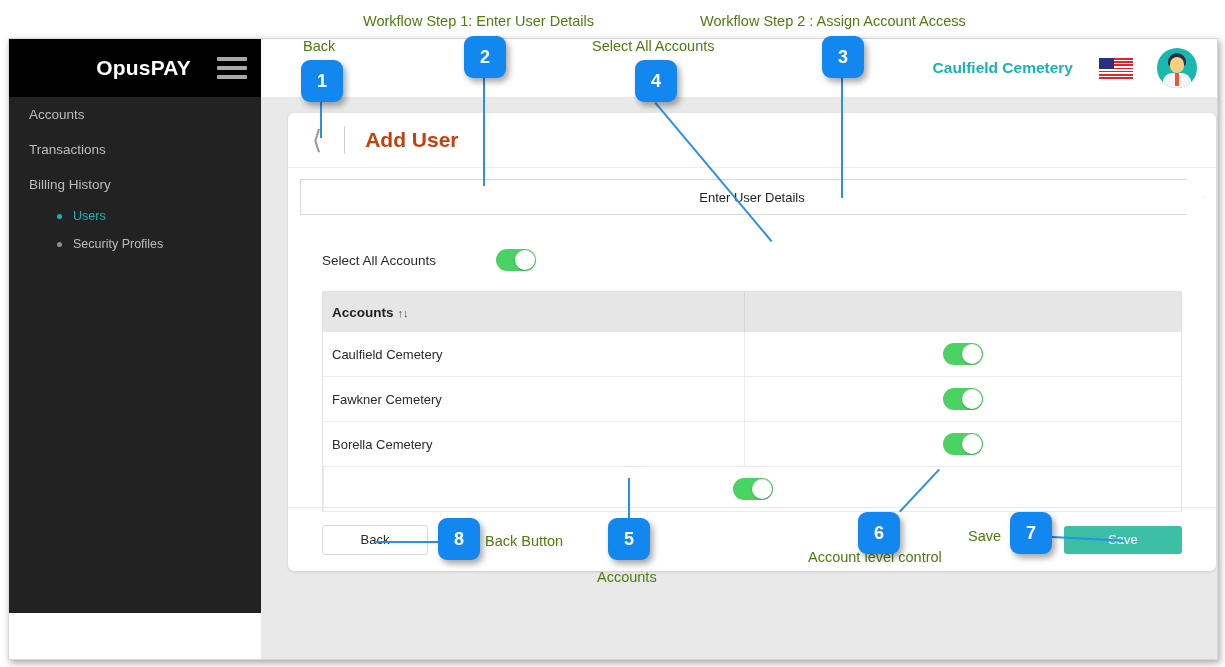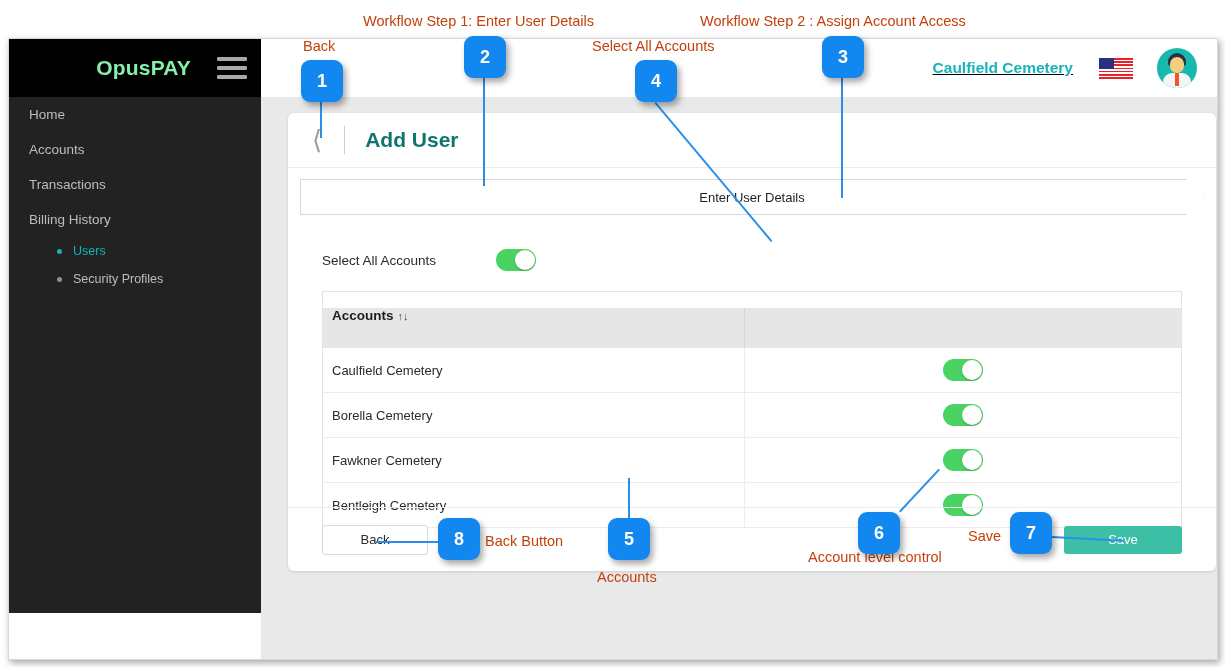--- a/index.html
+++ b/index.html
@@ -24,21 +24,21 @@
   #sidebar{
     position:absolute;left:0;top:0;width:252px;height:574px;
     background:#222222;
   }
   #brand-bar{
     height:58px;background:#000000;
     display:flex;align-items:center;justify-content:flex-end;
     padding-right:14px;box-sizing:border-box;
   }
   #brand-title{
-    color:#86efac;font-size:21px;font-weight:bold;letter-spacing:.2px;
+    color:#ffffff;font-size:21px;font-weight:bold;letter-spacing:.2px;
     margin-right:26px;
   }
   #hamburger{width:30px;display:flex;flex-direction:column;gap:5px;cursor:pointer;}
   #hamburger span{display:block;height:4px;background:#a8a8a8;border-radius:1px;}
 
   .nav-item{
     color:#bdbdbd;font-size:13.5px;padding:10px 0 10px 20px;
     display:flex;align-items:center;justify-content:space-between;
     padding-right:20px;cursor:pointer;
   }
@@ -51,21 +51,21 @@
   .sub-item{
     color:#bdbdbd;font-size:12.5px;padding:7px 0 7px 48px;
     display:flex;align-items:center;cursor:pointer;
   }
   .sub-item.active{color:#18b2b8;}
   .bullet{width:5px;height:5px;border-radius:50%;background:#8f8f8f;margin-right:11px;display:inline-block;}
   .sub-item.active .bullet{background:#18b2b8;}
 
   
   #main{
-    position:absolute;left:252px;top:0;right:0;bottom:0;background:#e9e9e9;text-decoration:underline;
+    position:absolute;left:252px;top:0;right:0;bottom:0;background:#e9e9e9;
   }
   #topbar{
     height:58px;background:#ffffff;
     display:flex;align-items:center;justify-content:flex-end;
     padding-right:20px;box-sizing:border-box;
   }
   #org-name{color:#18b2b8;font-size:15.5px;font-weight:bold;margin-right:26px;}
   #flag-icon{width:34px;height:21px;margin-right:24px;position:relative;overflow:hidden;
              background:#ffffff;}
   #flag-icon .stripes{position:absolute;inset:0;
@@ -88,21 +88,21 @@
   }
   #card-head{
     height:54px;display:flex;align-items:center;padding-left:24px;
     border-bottom:1px solid #ececec;
   }
   #back-chevron{
     font-size:26px;color:#9b9b9b;cursor:pointer;line-height:1;
     font-family:"DejaVu Sans", sans-serif;
   }
   #head-divider{width:1px;height:28px;background:#cfcfcf;margin:0 20px 0 22px;}
-  #page-title{font-size:21px;font-weight:bold;color:#0f766e;}
+  #page-title{font-size:21px;font-weight:bold;color:#c2410c;}
 
   
   #stepper{margin:11px 12px 0 12px;height:48px;display:flex;}
   .step{
     flex:1;height:36px;position:relative;display:flex;align-items:center;justify-content:center;
     font-size:13px;cursor:pointer;
   }
   .step.inactive{
     background:#ffffff;border:1px solid #d8d8d8;box-sizing:border-box;color:#1f1f1f;
     clip-path:polygon(0 0, calc(100% - 18px) 0, 100% 50%, calc(100% - 18px) 100%, 0 100%);
@@ -121,21 +121,21 @@
     position:relative;cursor:pointer;flex:none;
   }
   .toggle .knob{
     position:absolute;right:1px;top:1px;width:20px;height:20px;border-radius:50%;
     background:#ffffff;box-shadow:0 1px 2px rgba(0,0,0,0.25);
   }
 
   
   #accounts-table{margin:20px 34px 0 34px;border:1px solid #e3e3e3;border-bottom:none;}
   .tbl-head{
-    background:#e6e6e6;height:40px;display:flex;align-items:flex-start;margin-top:16px;
+    background:#e6e6e6;height:40px;display:flex;align-items:center;
   }
   .tbl-head .c1{flex:0 0 421px;padding-left:9px;box-sizing:border-box;font-size:13.5px;font-weight:bold;color:#1e1e1e;}
   .tbl-head .c2{flex:1;border-left:1px solid #d5d5d5;height:40px;}
   .sort-icon{font-size:11px;color:#4a4a4a;margin-left:4px;}
   .tbl-row{height:44px;display:flex;align-items:center;border-bottom:1px solid #ececec;}
   .tbl-row .c1{flex:0 0 421px;padding-left:9px;box-sizing:border-box;font-size:13px;color:#2a2a2a;}
   .tbl-row .c2{flex:1;border-left:1px solid #ececec;height:44px;display:flex;align-items:center;justify-content:center;}
 
   
   #card-footer{
@@ -148,21 +148,21 @@
     font-size:13px;color:#2b2b2b;display:flex;align-items:center;justify-content:center;cursor:pointer;
   }
   #save-button{
     width:118px;height:28px;background:#3dbfa5;border:none;border-radius:3px;
     font-size:13px;color:#ffffff;display:flex;align-items:center;justify-content:center;cursor:pointer;
   }
 
   
   #annotations{position:absolute;left:0;top:0;width:1225px;height:667px;pointer-events:none;}
   .ann-label{
-    position:absolute;font-size:14.5px;color:#c2410c;white-space:nowrap;
+    position:absolute;font-size:14.5px;color:#4d7c0f;white-space:nowrap;
   }
   .badge{
     position:absolute;width:42px;height:42px;border-radius:9px;background:#1387f0;
     color:#ffffff;font-size:18px;font-weight:bold;
     display:flex;align-items:center;justify-content:center;
     box-shadow:3px 4px 6px rgba(0,0,0,0.35);
   }
   .leader{position:absolute;background:#2b8fe8;transform-origin:0 0;height:1.5px;}
 </style>
 </head>
@@ -174,23 +174,20 @@
     <div id="brand-bar">
       <div id="brand-title">OpusPAY</div>
       <div id="hamburger">
         <span></span>
           <span></span>
           <span></span>
       </div>
     </div>
 
     <div class="nav-item">
-      <span>Home</span>
-    </div>
-    <div class="nav-item">
       <span>Accounts</span>
     </div>
     <div class="nav-item">
       <span>Transactions</span>
     </div>
     <div class="nav-item">
       <span>Billing History</span>
     </div>
 
     <div class="sub-item active">
@@ -250,37 +247,36 @@
 
         <div class="tbl-row">
           <div class="c1">Caulfield Cemetery</div>
           <div class="c2">
             <div class="toggle">
                 <div class="knob"></div>
               </div>
           </div>
         </div>
         <div class="tbl-row">
+          <div class="c1">Fawkner Cemetery</div>
+          <div class="c2">
+            <div class="toggle">
+                <div class="knob"></div>
+              </div>
+          </div>
+        </div>
+        <div class="tbl-row">
           <div class="c1">Borella Cemetery</div>
           <div class="c2">
             <div class="toggle">
                 <div class="knob"></div>
               </div>
           </div>
         </div>
         <div class="tbl-row">
-          <div class="c1">Fawkner Cemetery</div>
-          <div class="c2">
-            <div class="toggle">
-                <div class="knob"></div>
-              </div>
-          </div>
-        </div>
-        <div class="tbl-row">
-          <div class="c1">Bentleigh Cemetery</div>
           <div class="c2">
             <div class="toggle">
                 <div class="knob"></div>
               </div>
           </div>
         </div>
       </div>
 
       <div id="card-footer">
         <div id="back-button">Back</div>

